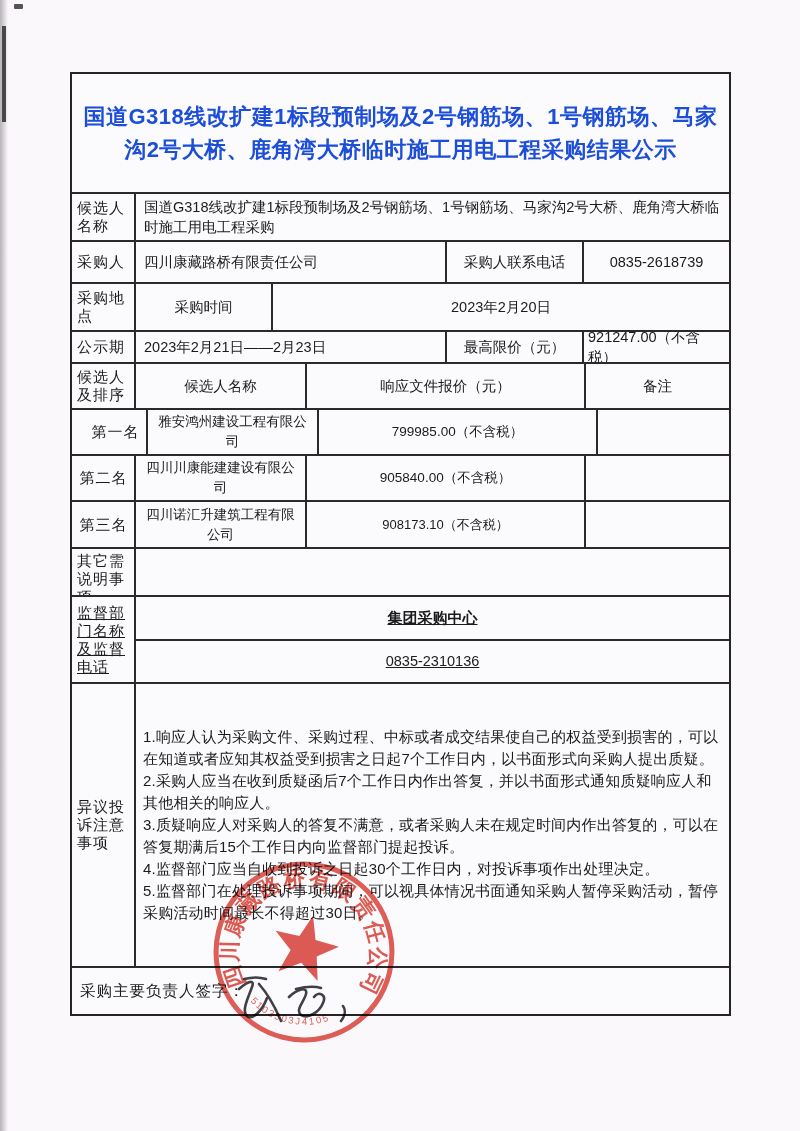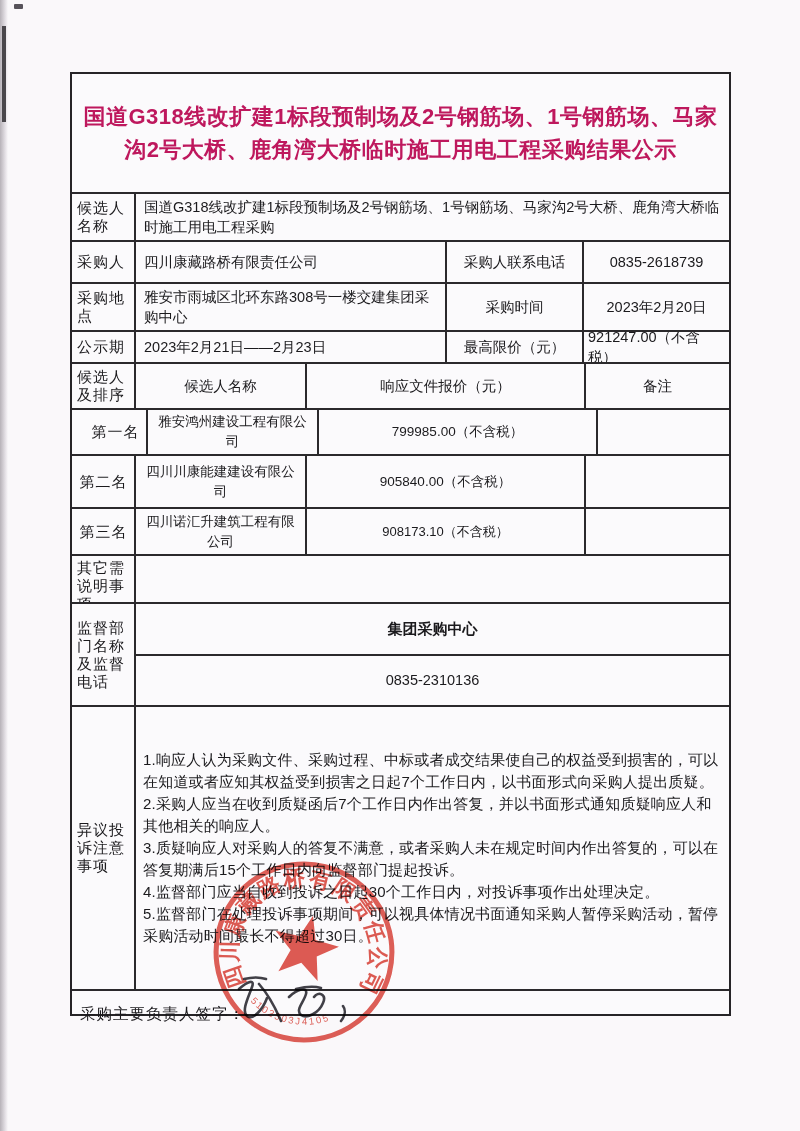--- a/index.html
+++ b/index.html
@@ -34,34 +34,34 @@
     width:62px; flex:0 0 62px; padding:3px 4px 3px 5px;
     font-size:15px; line-height:18px; letter-spacing:1px;
   }
   .val { padding:4px 8px; font-size:14.5px; line-height:20px; }
   .ctr { justify-content:center; text-align:center; }
 
   
   .title-row { height:118px; align-items:center; justify-content:center; display:flex; }
   .doc-title {
     width:640px; text-align:center; font-weight:bold;
-    font-size:22px; line-height:33px; letter-spacing:0.5px; color:#be185d;
+    font-size:22px; line-height:33px; letter-spacing:0.5px; color:#1d4ed8;
   }
 
   
   .h-project { height:48px; }
   .h-purchaser { height:42px; }
   .h-location { height:48px; }
   .h-period { height:32px; }
   .h-chdr { height:46px; }
   .h-c1 { height:46px;padding-left:12px; }
-  .h-c2 { height:53px; }
+  .h-c2 { height:46px; }
   .h-c3 { height:47px; }
   .h-other { height:48px; }
-  .h-sup { height:103px; }
+  .h-sup { height:87px;text-decoration:underline; }
   .h-obj { height:284px; }
   .h-sig { height:48px; }
 
   .w-val-main { width:311px; flex:0 0 311px; }
   .w-sublbl { width:137px; flex:0 0 137px; }
   .w-subval { flex:1 1 auto; }
 
   .w-name { width:171px; flex:0 0 171px; }
   .w-price { width:279px; flex:0 0 279px; }
   .w-remark { flex:1 1 auto; }
@@ -109,21 +109,20 @@
 
     <div class="row h-purchaser">
       <div class="cell no-left lbl">采购人</div>
       <div class="cell val w-val-main">四川康藏路桥有限责任公司</div>
       <div class="cell val w-sublbl ctr">采购人联系电话</div>
       <div class="cell val w-subval ctr">0835-2618739</div>
     </div>
 
     <div class="row h-location">
       <div class="cell no-left lbl">采购地点</div>
-      <div class="cell val w-val-main">雅安市雨城区北环东路308号一楼交建集团采购中心</div>
       <div class="cell val w-sublbl ctr">采购时间</div>
       <div class="cell val w-subval ctr">2023年2月20日</div>
     </div>
 
     <div class="row h-period">
       <div class="cell no-left lbl">公示期</div>
       <div class="cell val w-val-main">2023年2月21日——2月23日</div>
       <div class="cell val w-sublbl ctr">最高限价（元）</div>
       <div class="cell val w-subval" style="padding-left:4px;">921247.00（不含税）</div>
     </div>

